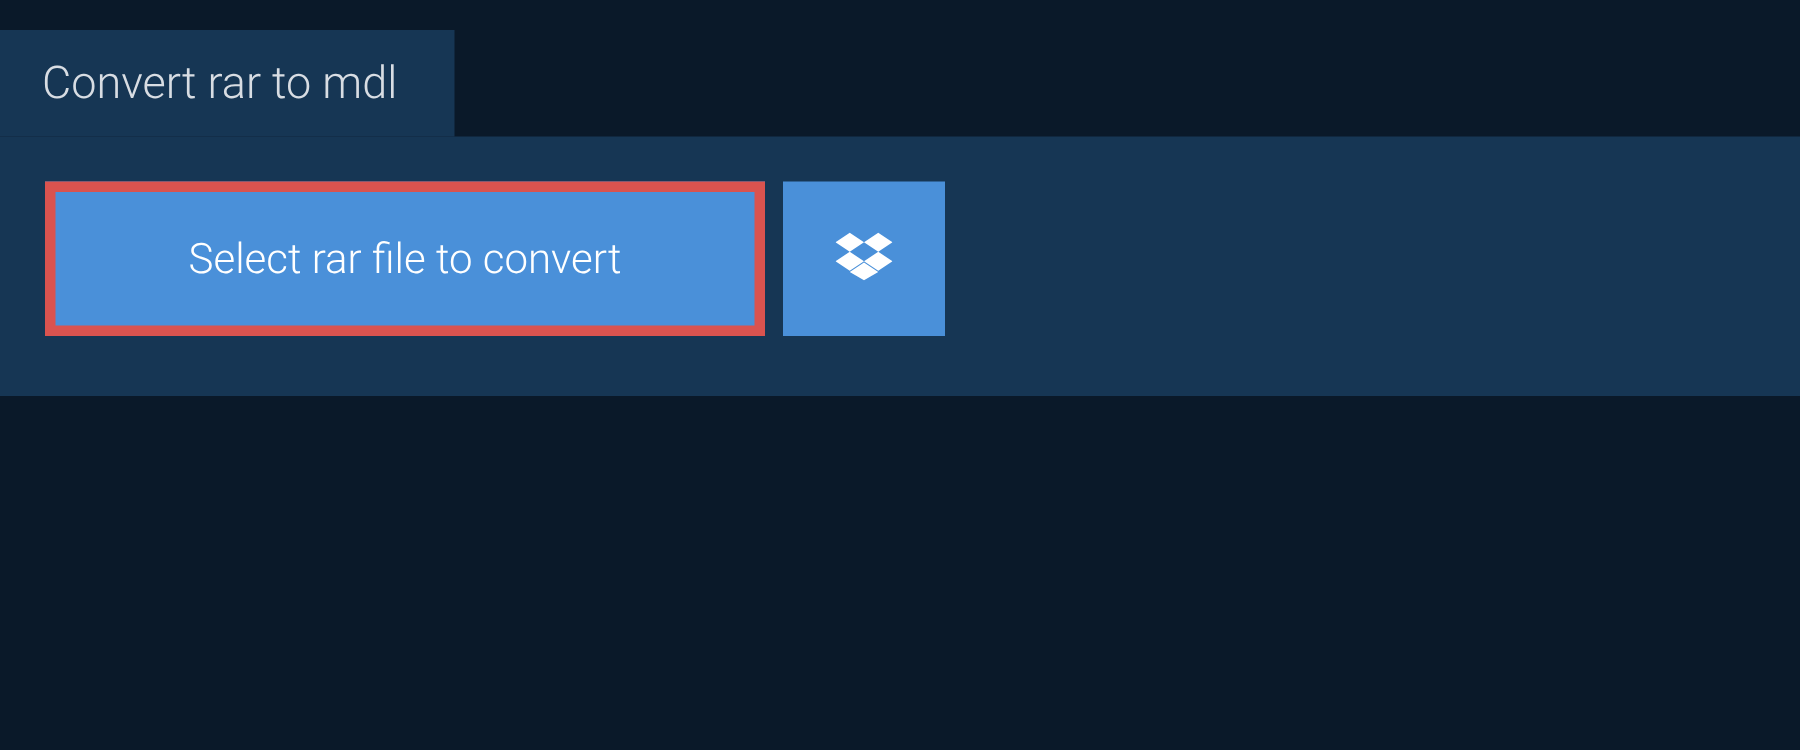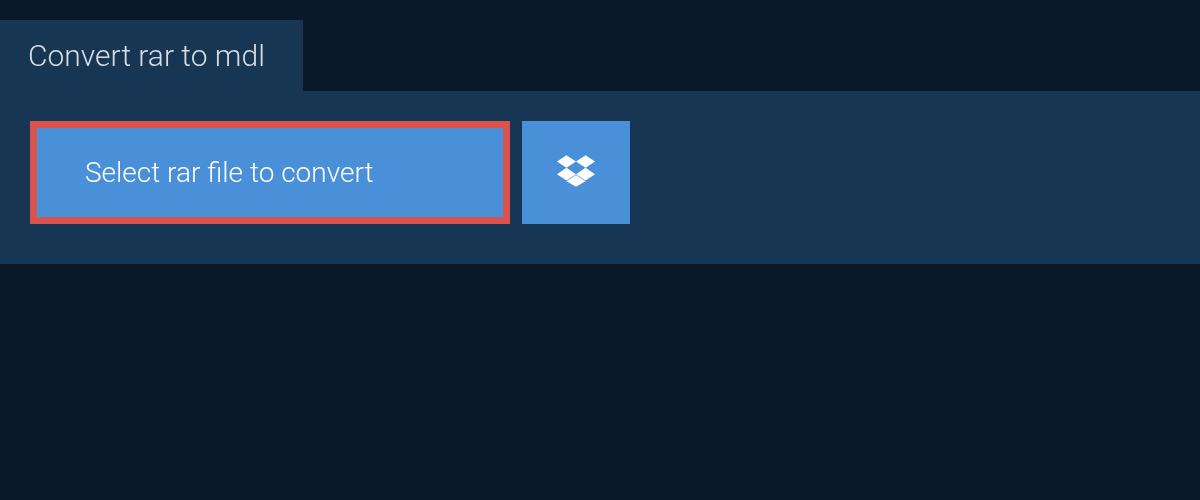--- a/index.html
+++ b/index.html
@@ -39,21 +39,21 @@
     .select-button {
       background: #4a90d9;
       border: 7px solid #d9534f;
       color: #ffffff;
       font-size: 28px;
       font-weight: 300;
       padding: 28px 48px;
       cursor: pointer;
       display: inline-flex;
       align-items: center;
-      justify-content: flex-start;
+      justify-content: center;
       min-width: 480px;
     }
     .dropbox-button {
       background: #4a90d9;
       color: #ffffff;
       cursor: pointer;
       display: inline-flex;
       align-items: center;
       justify-content: center;
       width: 108px;

